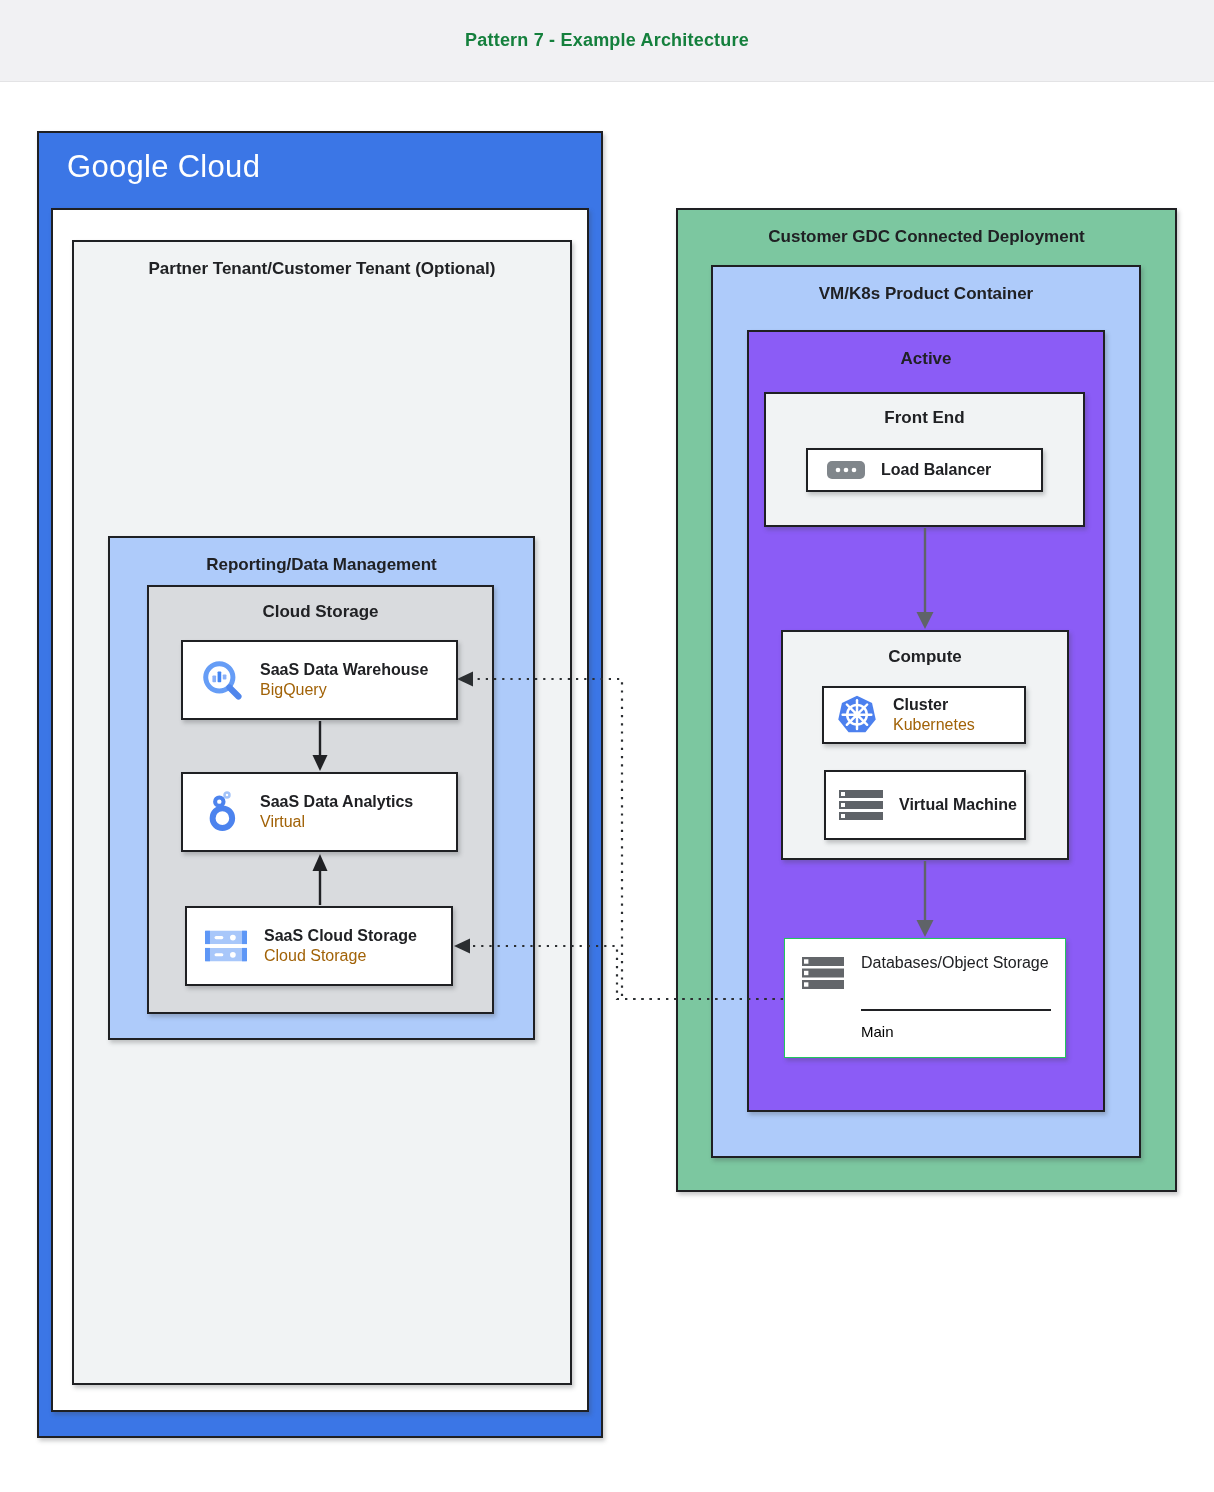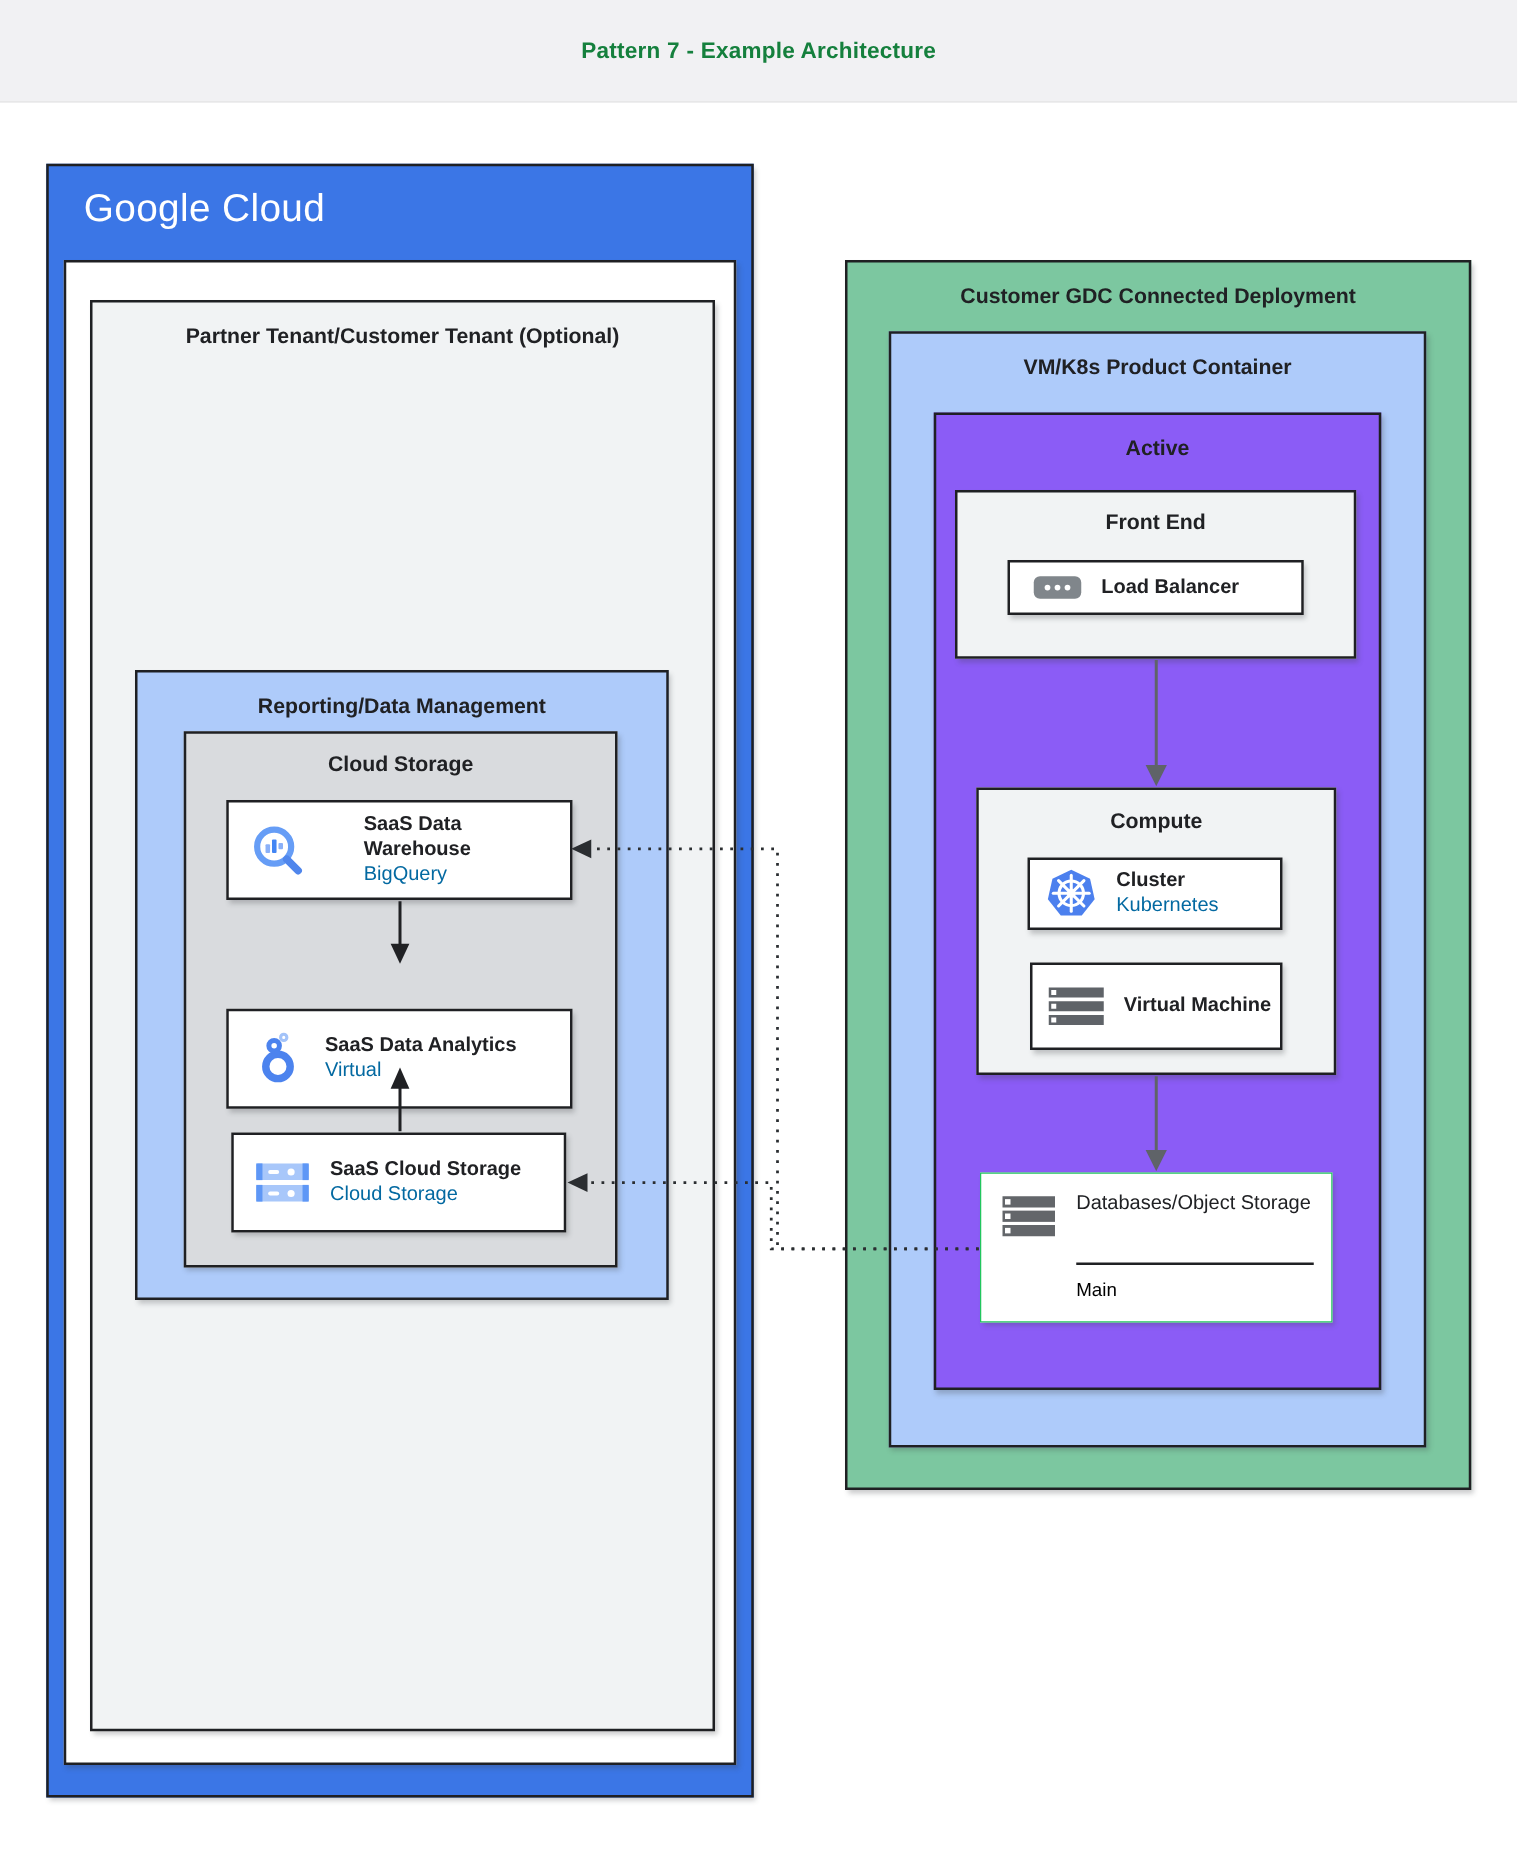--- a/index.html
+++ b/index.html
@@ -62,24 +62,24 @@
     position: absolute;
     background: #ffffff;
     border: 2px solid #1f2023;
     display: flex;
     align-items: center;
     box-shadow: 2px 3px 4px rgba(60,64,67,0.28);
   }
   .node .icon { flex: 0 0 auto; display: flex; align-items: center; justify-content: center; }
   .node .texts { margin-left: 15px; line-height: 1.25; }
   .node .node-title { font-weight: bold; font-size: 16px; color: #202124; }
-  .node .node-sub   { font-size: 16px; color: #0369a1; }
-
-  .warehouse-card { left: 181px; top: 640px; width: 277px; height: 80px; padding-left: 16px; gap: 31px; }
-  .analytics-card { left: 181px; top: 807px; width: 277px; height: 80px; padding-left: 16px; }
+  .node .node-sub   { font-size: 16px; color: #a16207; }
+
+  .warehouse-card { left: 181px; top: 640px; width: 277px; height: 80px; padding-left: 16px; }
+  .analytics-card { left: 181px; top: 772px; width: 277px; height: 80px; padding-left: 16px; }
   .saasstore-card { left: 185px; top: 906px; width: 268px; height: 80px; padding-left: 16px; }
 
   .lb-card      { left: 806px; top: 448px; width: 237px; height: 44px; padding-left: 18px; }
   .cluster-card { left: 822px; top: 686px; width: 204px; height: 58px; padding-left: 12px; }
   .vm-card      { left: 824px; top: 770px; width: 202px; height: 70px; padding-left: 12px; }
 
   .db-card {
     position: absolute;
     left: 784px; top: 938px; width: 282px; height: 120px;
     background: #ffffff;

